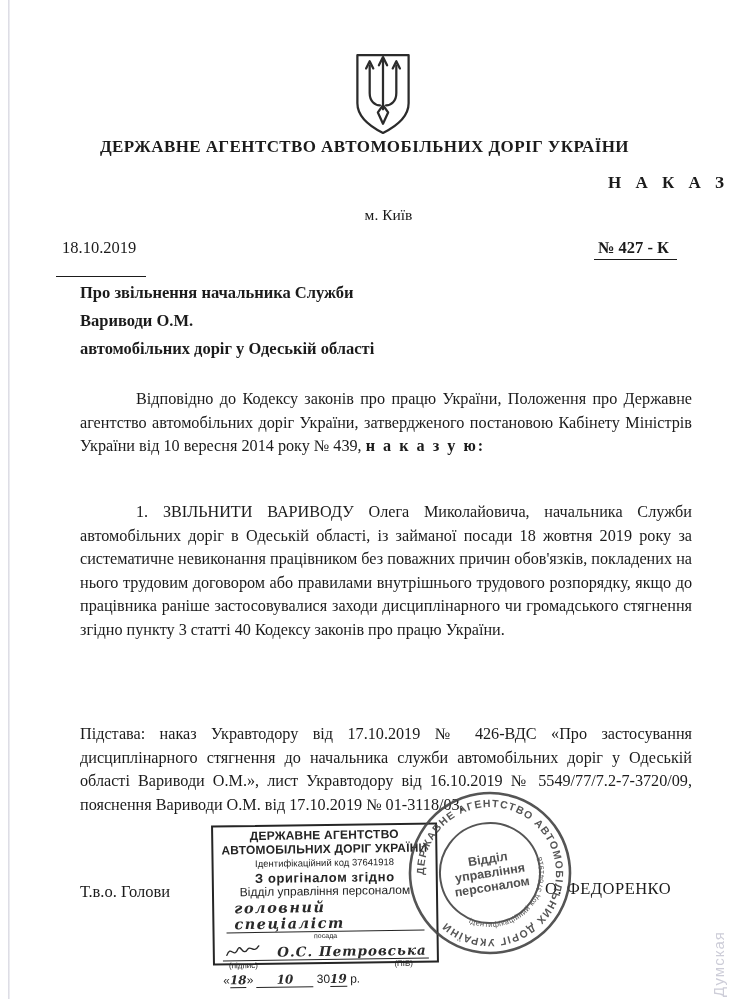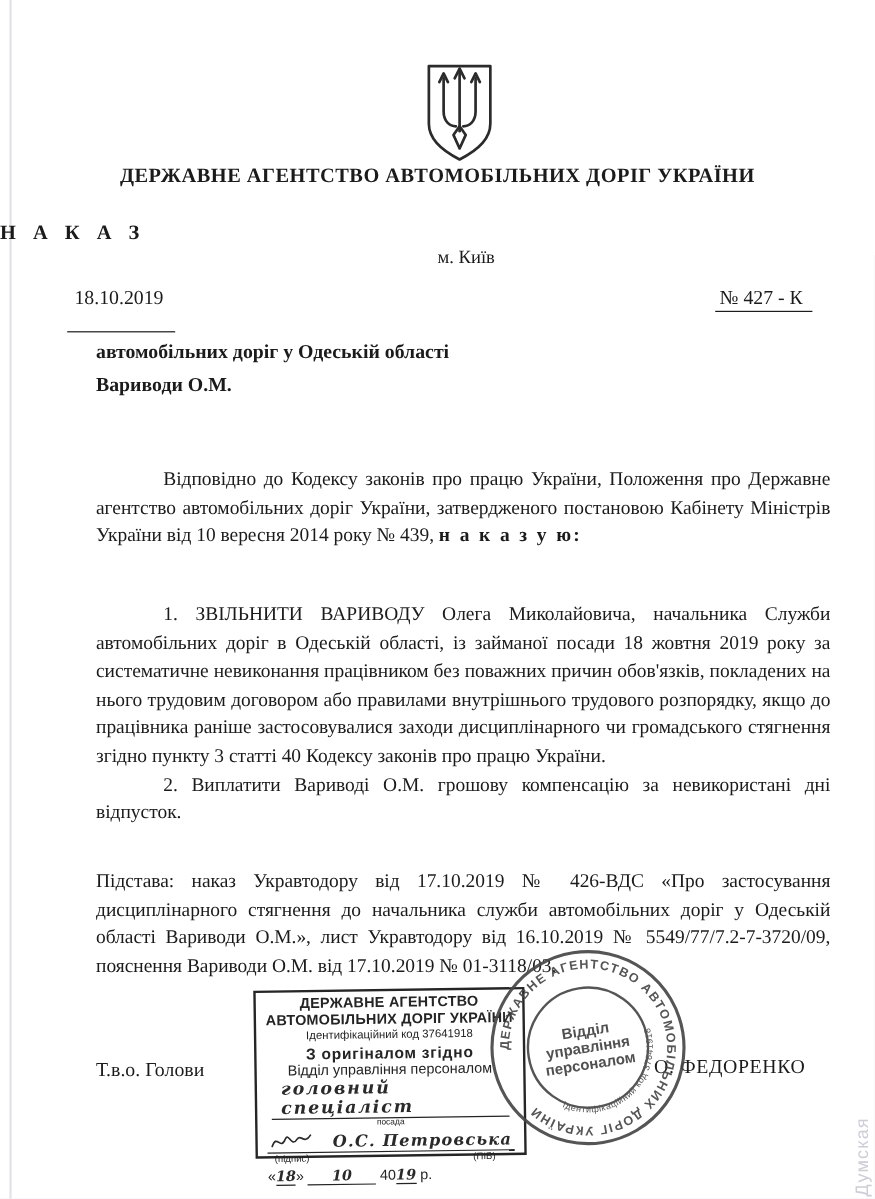--- a/index.html
+++ b/index.html
@@ -7,26 +7,26 @@
   .page{
     position:relative;width:729px;height:999px;margin:0 auto;
     background:#ffffff;overflow:hidden;
     font-family:"Liberation Serif", serif;color:#1b1b1b;
   }
   .scan-edge{position:absolute;left:8px;top:0;width:2px;height:100%;
     background:linear-gradient(to right,#d7d7e0,#f2f2f6);}
   .emblem{position:absolute;left:351px;top:52px;width:64px;height:84px;}
   .agency-title{position:absolute;left:0;top:137px;width:100%;text-align:center;
     font-weight:bold;font-size:17px;letter-spacing:.4px;}
-  .order-title{position:absolute;left:0;top:184px;width:100%;text-align:left;
+  .order-title{position:absolute;left:0;top:173px;width:100%;text-align:right;
     font-weight:bold;font-size:17px;letter-spacing:5px;}
   .city{position:absolute;left:0;top:206px;width:100%;text-align:center;font-size:15.5px;padding-left:24px;}
   .date-row{position:absolute;left:0;top:238px;width:100%;font-size:16.5px;}
   .doc-date{position:absolute;left:56px;border-bottom:1.5px solid #1b1b1b;padding:0 10px 18px 6px;}
-  .doc-number{position:absolute;right:52px;border-bottom:1.5px solid #1b1b1b;padding:0 8px 1px 4px;}
+  .doc-number{position:absolute;right:52px;border-bottom:1.5px solid #1b1b1b;padding:0 8px 1px 4px;font-weight:bold;}
   .subject{position:absolute;left:80px;top:279px;width:420px;font-weight:bold;
     font-size:16.5px;line-height:28px;}
   .bodytext{position:absolute;left:80px;width:612px;font-size:16.2px;line-height:23.6px;
     text-align:justify;}
   .preamble{top:388px;}
   .items{top:501px;}
   .items p{margin:0;text-indent:56px;}
   .basis{top:723px;}
   .indent{text-indent:56px;}
   .bold-sp{font-weight:bold;letter-spacing:2px;}
@@ -81,29 +81,29 @@
   <div class="agency-title">ДЕРЖАВНЕ АГЕНТСТВО АВТОМОБІЛЬНИХ ДОРІГ УКРАЇНИ</div>
   <div class="order-title">Н А К А З</div>
   <div class="city">м. Київ</div>
 
   <div class="date-row">
     <span class="doc-date">18.10.2019</span>
     <span class="doc-number">№  427  - К</span>
   </div>
 
   <div class="subject">
+    <div>Про звільнення начальника Служби</div>
+    <div>Вариводи О.М.</div>
     <div>автомобільних доріг у Одеській області</div>
-    <div>Вариводи О.М.</div>
   </div>
 
   <div class="bodytext preamble indent"><span>Відповідно до Кодексу законів про працю України, Положення про Державне агентство автомобільних доріг України, затвердженого постановою Кабінету Міністрів України від 10 вересня 2014 року № 439, </span><span class="bold-sp">н а к а з у ю:</span></div>
 
   <div class="bodytext items">
     <p>1. ЗВІЛЬНИТИ ВАРИВОДУ Олега Миколайовича, начальника Служби автомобільних доріг в Одеській області, із займаної посади 18 жовтня 2019 року за систематичне невиконання працівником без поважних причин обов'язків, покладених на нього трудовим договором або правилами внутрішнього трудового розпорядку, якщо до працівника раніше застосовувалися заходи дисциплінарного чи громадського стягнення згідно пункту 3 статті 40 Кодексу законів про працю України.</p>
-    <p>2. Виплатити Вариводі О.М. грошову компенсацію за невикористані дні відпусток.</p>
   </div>
 
   <div class="bodytext basis">Підстава: наказ Укравтодору від 17.10.2019 № 426-ВДС «Про застосування дисциплінарного стягнення до начальника служби автомобільних доріг у Одеській області Вариводи О.М.», лист Укравтодору від 16.10.2019 № 5549/77/7.2-7-3720/09, пояснення Вариводи О.М. від 17.10.2019 № 01-3118/03.</div>
 
   <div class="signer-position">Т.в.о. Голови</div>
   <div class="signer-name">О. ФЕДОРЕНКО</div>
 
   <div class="cert-stamp">
     <div class="cs-org">ДЕРЖАВНЕ АГЕНТСТВО</div>
     <div class="cs-org">АВТОМОБІЛЬНИХ ДОРІГ УКРАЇНИ</div>
@@ -118,21 +118,21 @@
       </svg>
       <span class="hw cs-name">О.С. Петровська</span>
     </div>
     <div class="cs-labels">
       <span>(підпис)</span>
       <span>(ПІБ)</span>
     </div>
     <div class="cs-date">
       <span>«</span><span class="hw cs-u">18</span><span>»</span>
       <span class="cs-u">&nbsp;&nbsp;&nbsp;&nbsp;&nbsp;&nbsp;<span class="hw">10</span>&nbsp;&nbsp;&nbsp;&nbsp;&nbsp;&nbsp;</span>
-      <span>40</span><span class="hw cs-u">19</span>
+      <span>30</span><span class="hw cs-u">19</span>
       <span>р.</span>
     </div>
   </div>
 
   <svg class="round-stamp" viewBox="0 0 180 180">
     <defs>
       <path id="ringPath" d="M 90 90 m -66 0 a 66 66 0 1 1 132 0 a 66 66 0 1 1 -132 0"></path>
       <path id="innerPath" d="M 90 90 m -54 0 a 54 54 0 1 0 108 0 a 54 54 0 1 0 -108 0"></path>
     </defs>
     <circle cx="90" cy="90" r="80" fill="none" stroke="#474747" stroke-width="2.6"></circle>

